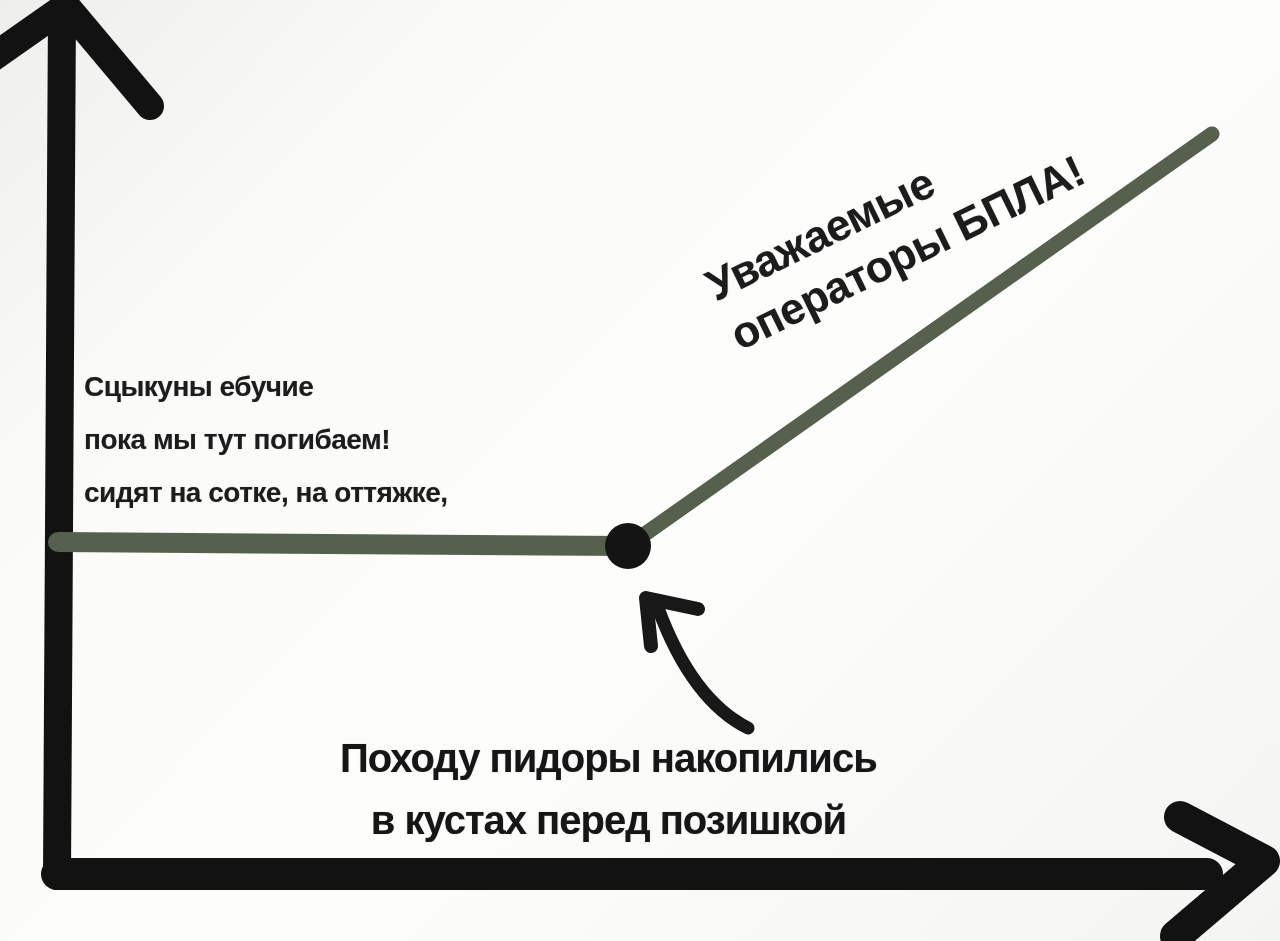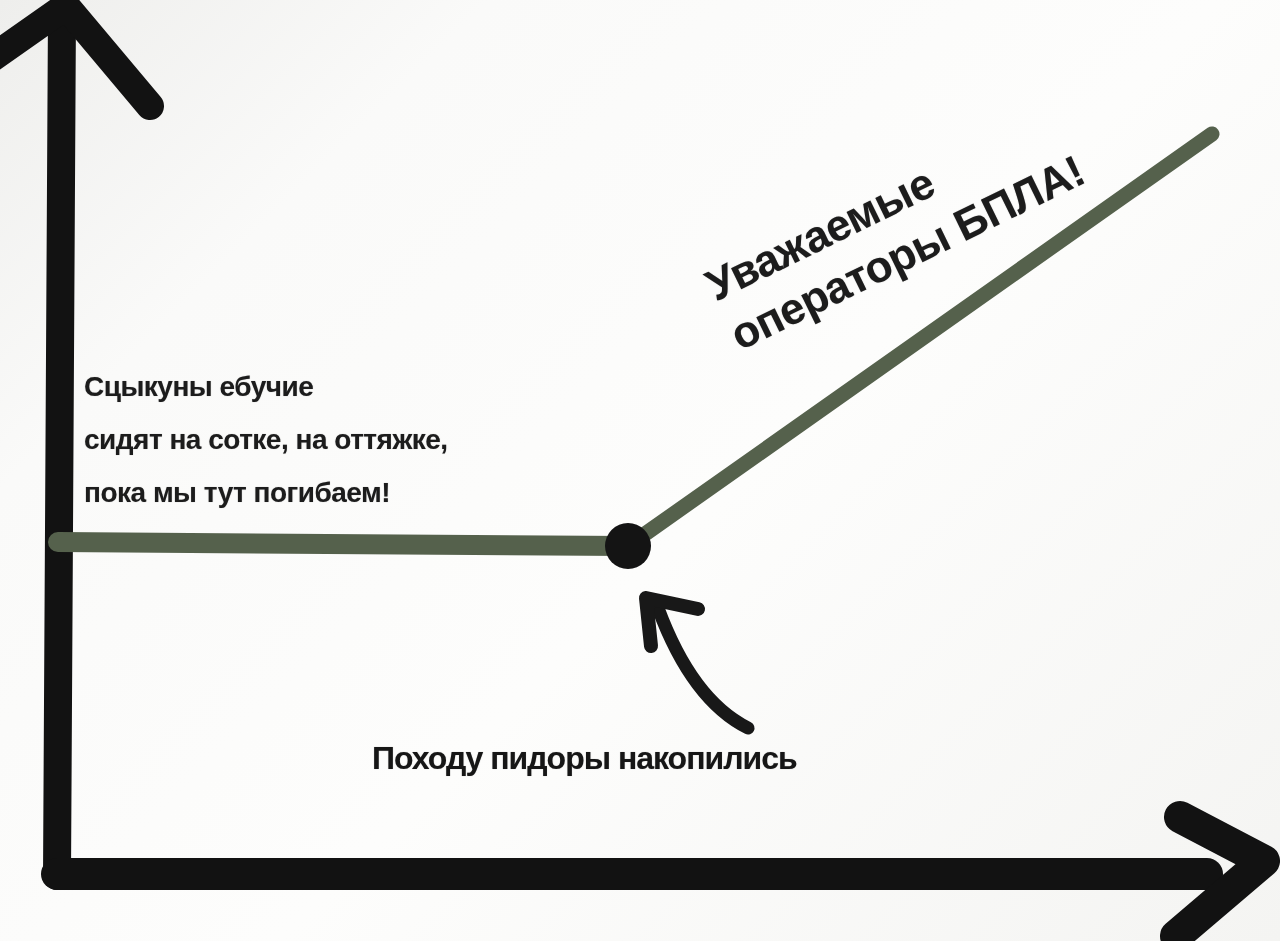--- a/index.html
+++ b/index.html
@@ -43,23 +43,23 @@
     left: 697px;
     top: 263px;
     font-size: 44px;
     font-weight: 600;
     line-height: 55px;
     letter-spacing: -0.5px;
     transform: rotate(-26deg);
     transform-origin: 0 0;
   }
   .ann-bottom {
-    left: 372px;
+    left: 340px;
     top: 727px;
-    font-size: 32px;
+    font-size: 40px;
     font-weight: 700;
     line-height: 62px;
     letter-spacing: -1px;
     color: #161616;
     text-align: center;
   }
 </style>
 </head>
 <body>
 
@@ -80,26 +80,27 @@
     <path d="M 628 546 L 1212 134" fill="none" stroke-width="15" stroke-linecap="round" stroke="#55614c"></path>
 
     <circle cx="628" cy="546" r="23" fill="#141414"></circle>
 
     <path d="M 748 728 Q 692 700 658 608" fill="none" stroke-width="13" stroke-linecap="round" stroke="#181818"></path>
     <path d="M 651 646 L 646 598 L 698 609" fill="none" stroke-width="14" stroke-linecap="round" stroke-linejoin="round" stroke="#181818"></path>
   </svg>
 
   <div class="ann ann-left">
     <span>Сцыкуны ебучие</span>
+    <span>пока мы тут погибаем!</span>
     <span>сидят на сотке, на оттяжке,</span>
-    <span>пока мы тут погибаем!</span>
   </div>
 
   <div class="ann ann-rotated">
     <span>Уважаемые</span>
     <span>операторы БПЛА!</span>
   </div>
 
   <div class="ann ann-bottom">
     <span>Походу пидоры накопились</span>
+    <span>в кустах перед позишкой</span>
   </div>
 
 </div>
 
 </body></html>

